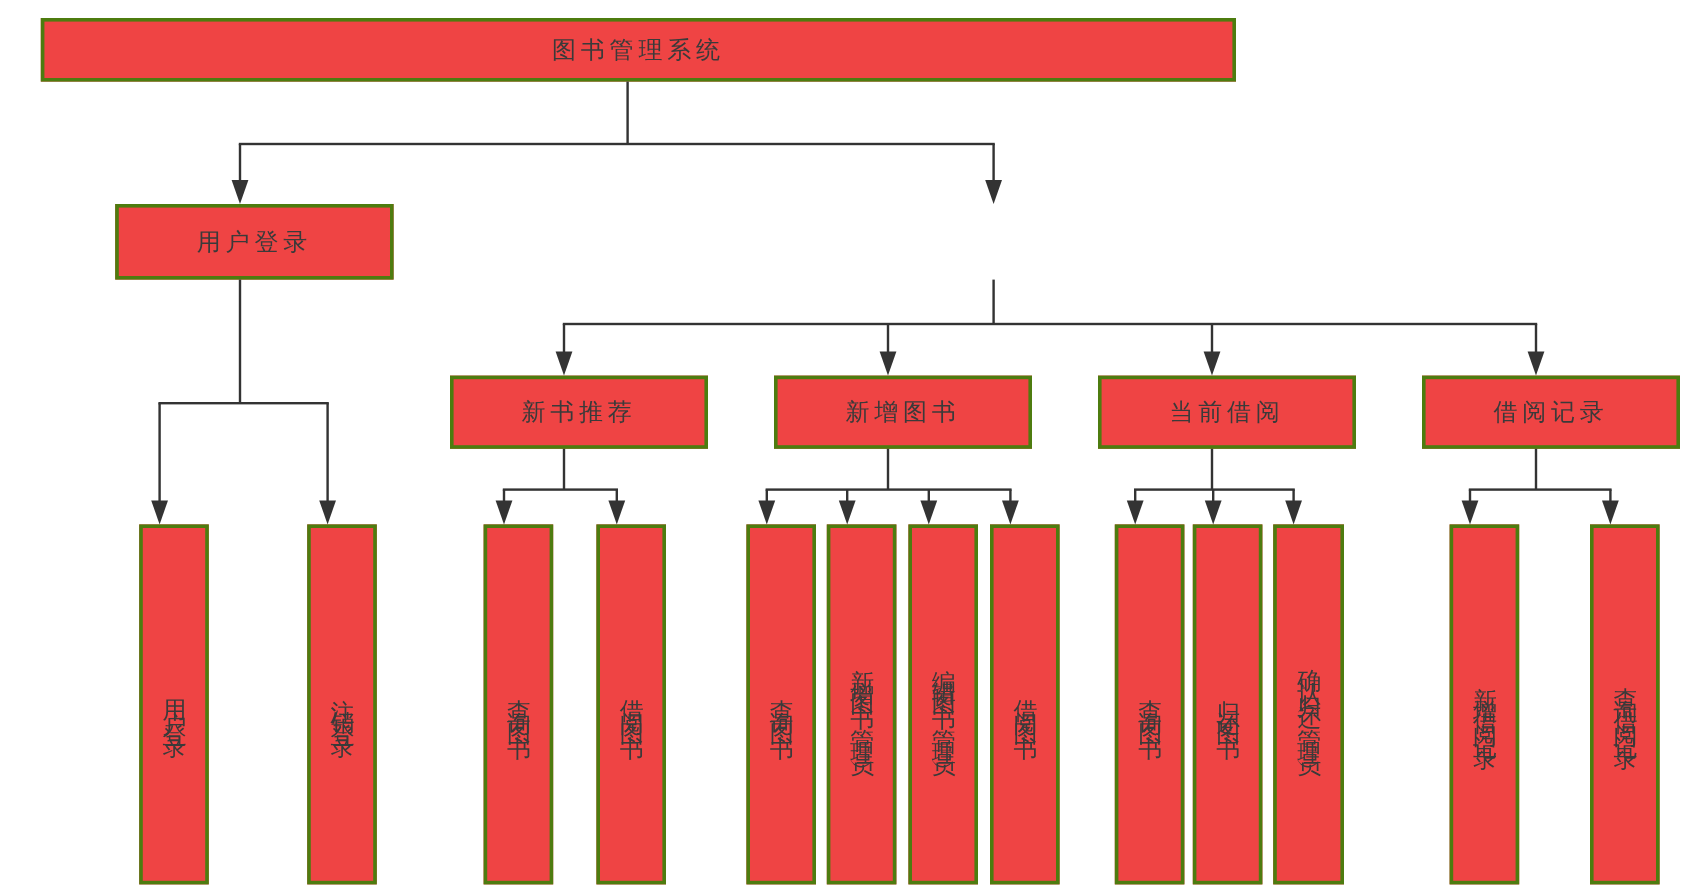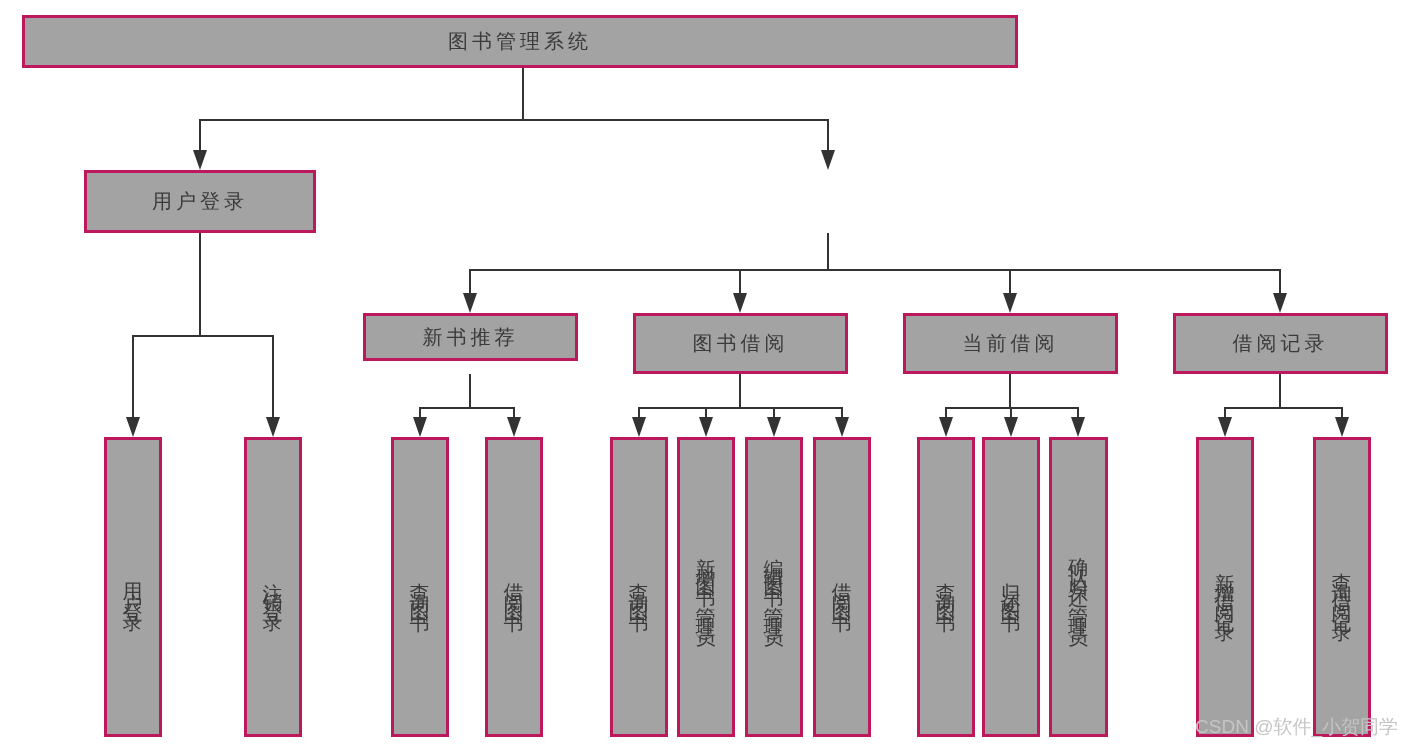--- a/index.html
+++ b/index.html
@@ -1,22 +1,22 @@
 <!DOCTYPE html>
 <html><head>
 <meta charset="utf-8">
 <style>
   html,body{margin:0;padding:0;background:#ffffff;}
   #canvas{
     position:relative;width:1405px;height:747px;background:#ffffff;
     font-family:"Liberation Sans","DejaVu Sans",sans-serif;overflow:hidden;
   }
   .node{
-    position:absolute;background:#a3a3a3;border:3px solid #be185d;
-    box-sizing:border-box;color:#3a3a3a;display:flex;align-items:center;justify-content:center;
+    position:absolute;background:#ef4444;border:3px solid #4d7c0f;
+    box-sizing:border-box;color:#3a3a3a;display:flex;align-items:center;justify-content:center;margin-left:12px;
   }
   .hbox{font-size:20px;letter-spacing:4px;white-space:nowrap;}
   .vbox span{
     writing-mode:vertical-rl;text-orientation:mixed;
     font-size:20px;letter-spacing:10px;line-height:1;color:#3a3a3a;
   }
   .v{position:absolute;width:2px;background:#333333;}
   .h{position:absolute;height:2px;background:#333333;}
   .a{
     position:absolute;width:0;height:0;
@@ -30,22 +30,22 @@
 </style>
 </head>
 <body>
 
 <div id="canvas">
 
   <div class="node hbox" style="left:22px;top:15px;width:996px;height:53px;">图书管理系统</div>
 
   <div class="node hbox" style="left:84px;top:170px;width:232px;height:63px;">用户登录</div>
 
-  <div class="node hbox" style="left:363px;top:313px;width:215px;height:48px;">新书推荐</div>
-  <div class="node hbox" style="left:633px;top:313px;width:215px;height:61px;">图书借阅</div>
+  <div class="node hbox" style="left:363px;top:313px;width:215px;height:61px;">新书推荐</div>
+  <div class="node hbox" style="left:633px;top:313px;width:215px;height:61px;">新增图书</div>
   <div class="node hbox" style="left:1173px;top:313px;width:215px;height:61px;">借阅记录</div>
   <div class="node hbox" style="left:903px;top:313px;width:215px;height:61px;">当前借阅</div>
 
   <div class="node vbox" style="left:104px;top:437px;width:58px;height:300px;">
     <span>用户登录</span>
     </div>
   <div class="node vbox" style="left:244px;top:437px;width:58px;height:300px;">
     <span>注销登录</span>
     </div>
 
@@ -138,15 +138,14 @@
   <div class="v" style="left:1077px;top:408px;height:11px;"></div>
   <div class="a" style="left:1071px;top:417px;"></div>
 
   <div class="v" style="left:1279px;top:374px;height:34px;"></div>
   <div class="h" style="left:1224px;top:407px;width:119px;"></div>
   <div class="v" style="left:1224px;top:408px;height:11px;"></div>
   <div class="a" style="left:1218px;top:417px;"></div>
   <div class="v" style="left:1341px;top:408px;height:11px;"></div>
   <div class="a" style="left:1335px;top:417px;"></div>
 
-  <div id="watermark">CSDN @软件_小贺同学</div>
 
 </div>
 
 </body></html>

